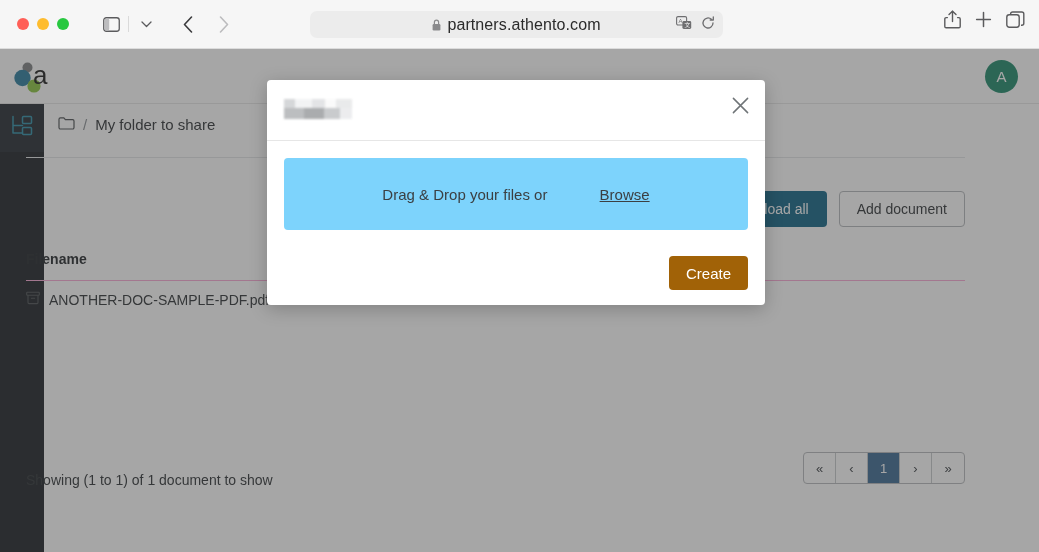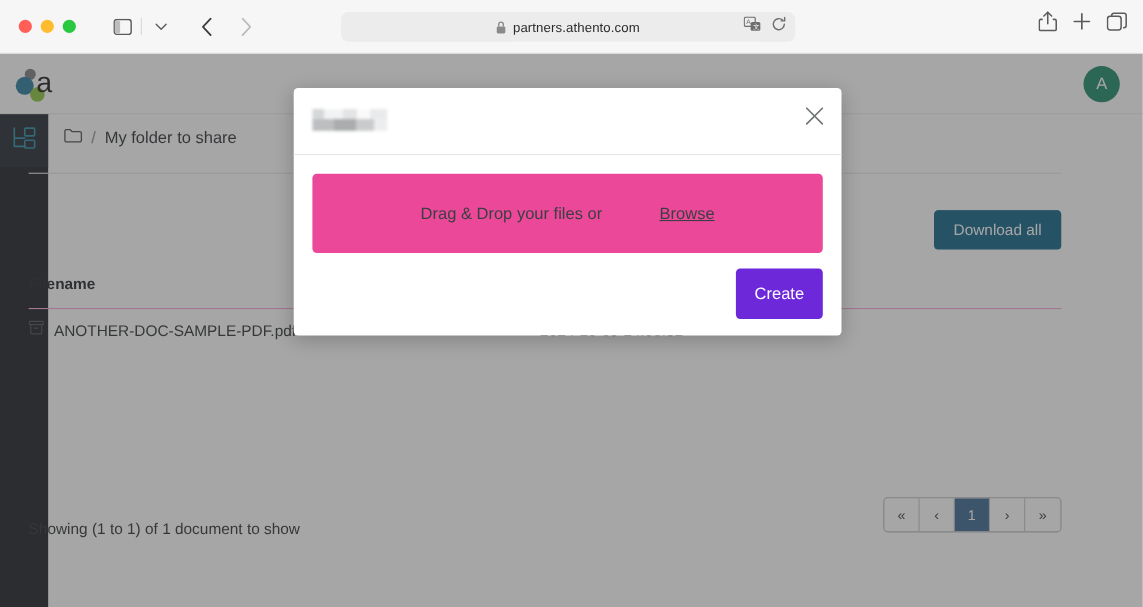--- a/index.html
+++ b/index.html
@@ -66,21 +66,21 @@
     width: 413px;
     height: 27px;
     background: #ececec;
     border-radius: 7px;
     display: flex;
     align-items: center;
     justify-content: center;
   }
   .url-lock { margin-right: 6px; display: flex; align-items: center; }
   .url-text {
-    font-size: 12px;
+    font-size: 16px;
     color: #2b2b2b;
     letter-spacing: 0.1px;
   }
   .url-right {
     position: absolute;
     right: 8px;
     display: flex;
     align-items: center;
     gap: 9px;
     color: #6e6e70;
@@ -346,44 +346,44 @@
     color: #6f7477;
   }
 
   .modal-body {
     padding: 17px 17px 0 17px;
   }
 
   .dropzone {
     width: 464px;
     height: 72px;
-    background: #ec4899;
+    background: #7dd3fc;
     border-radius: 4px;
     display: flex;
     align-items: center;
     justify-content: center;
     font-size: 15px;
     color: #3b3f42;
   }
   .dz-text { white-space: pre; }
   .dz-browse {
     text-decoration: underline;
     color: #3b3f42;
     margin-left: 48px;
   }
 
   .modal-footer {
     position: absolute;
     right: 17px;
     bottom: 15px;
   }
   .btn-create {
-    background: #6d28d9;
+    background: #a16207;
     color: #ffffff;
-    height: 46px;
+    height: 34px;
     padding: 16px 17px;
     border-radius: 4px;
     font-size: 15px;
     display: flex;
     align-items: center;
     justify-content: center;
     border: none;
     font-family: "Liberation Sans", sans-serif;
   }
 </style>
@@ -508,20 +508,21 @@
         </svg>
       </span>
       <span class="crumb-sep">/</span>
       <span>My folder to share</span>
     </div>
 
     <div class="content-card">
 
       <div class="action-row">
         <div class="btn btn-primary">Download all</div>
+        <div class="btn btn-outline">Add document</div>
       </div>
 
       <div class="table-head">
         <span class="th">Filename</span>
       </div>
 
       <div class="table-row">
         <span class="cell-name">
           <span>
             <svg width="14" height="14" viewBox="0 0 14 14" fill="none">

